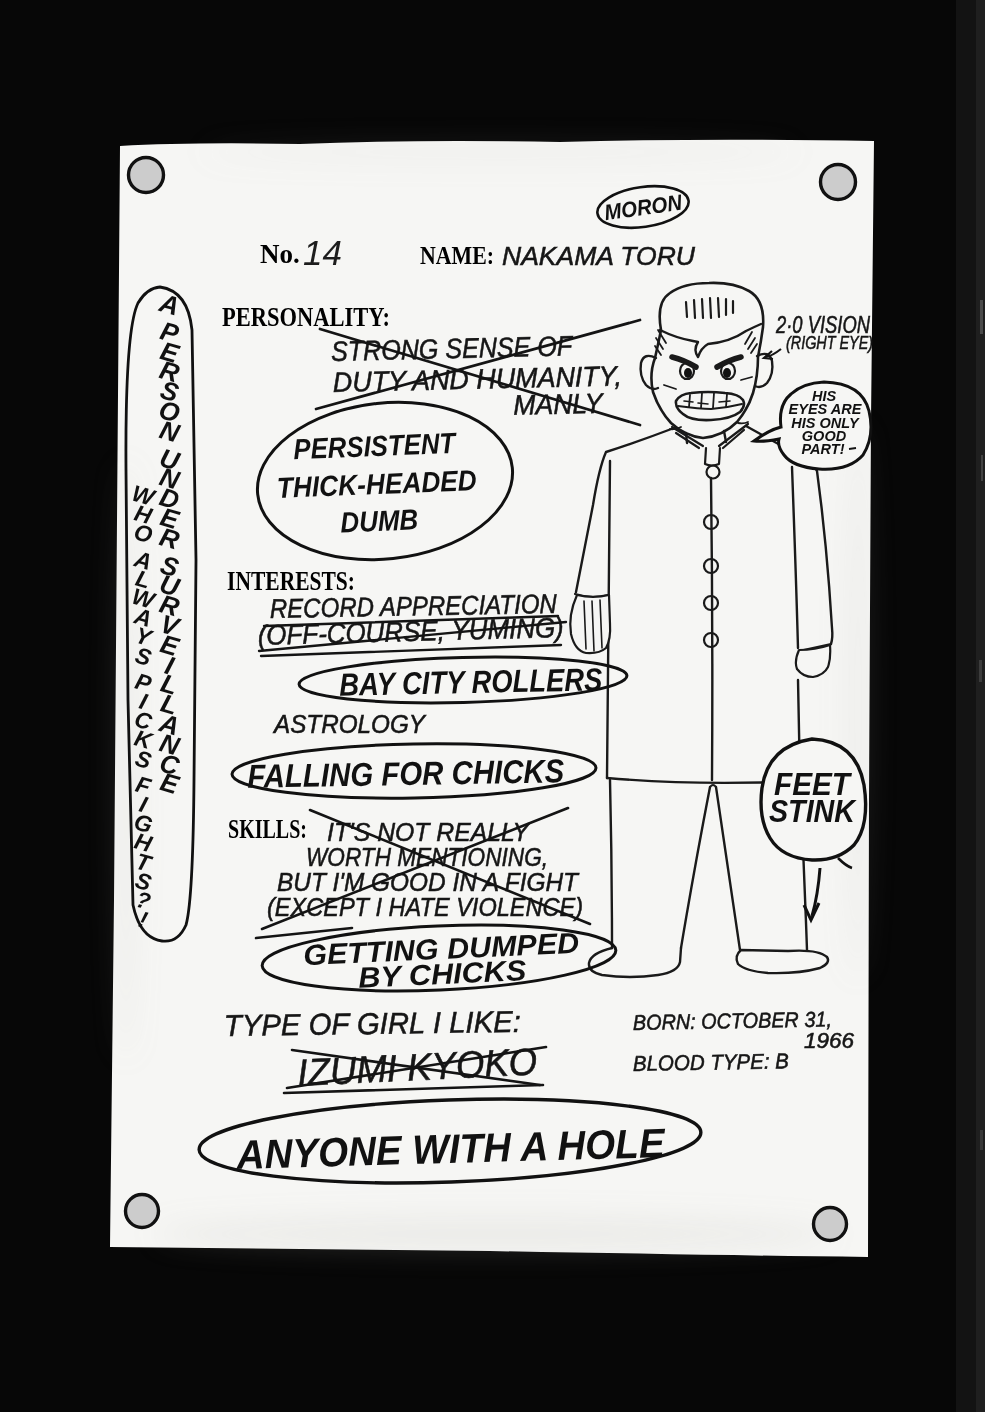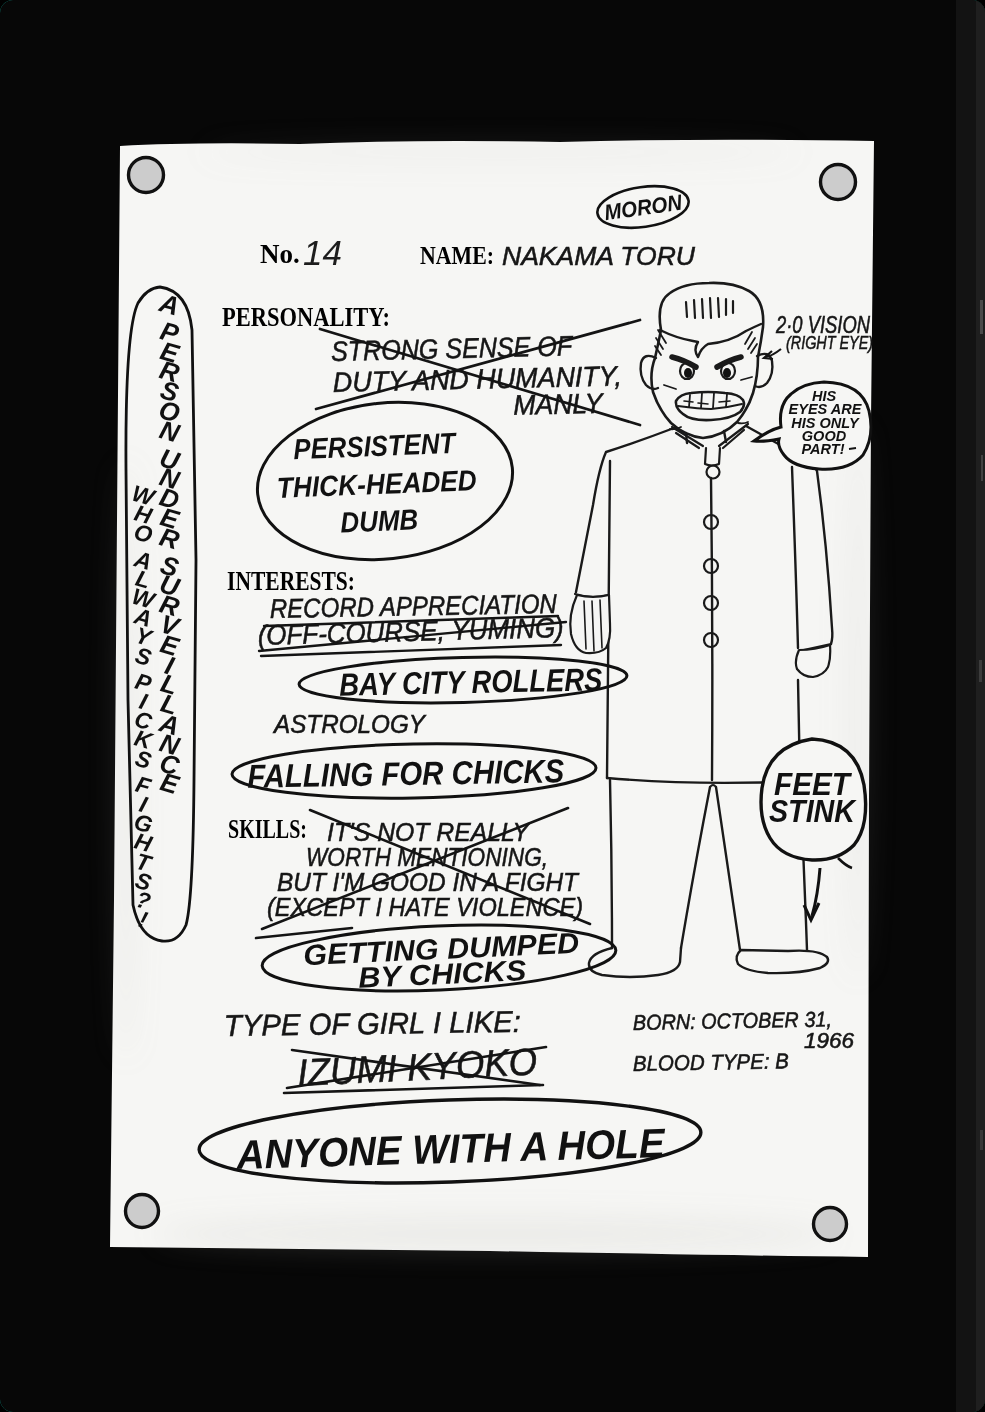--- a/index.html
+++ b/index.html
@@ -1,16 +1,16 @@
 <!DOCTYPE html>
 <html><head>
 <meta charset="utf-8">
 <style>
   html,body{margin:0;padding:0;background:#000;}
-  #page{position:relative;width:985px;height:1412px;background:#14b8a6;overflow:hidden;border-radius:13px;}
+  #page{position:relative;width:985px;height:1412px;background:#14b8a6;overflow:hidden;}
   svg{position:absolute;top:0;left:0;}
   text{font-family:"Liberation Sans",sans-serif;}
   .serif{font-family:"Liberation Serif",serif;font-weight:bold;}
   .c{font-style:italic;font-weight:bold;fill:#111;}
   .m{font-style:italic;font-weight:normal;fill:#161616;stroke:#161616;stroke-width:0.55;}
 </style>
 </head>
 <body>
 <div id="page">
 <svg width="985" height="1412" viewBox="0 0 985 1412">

